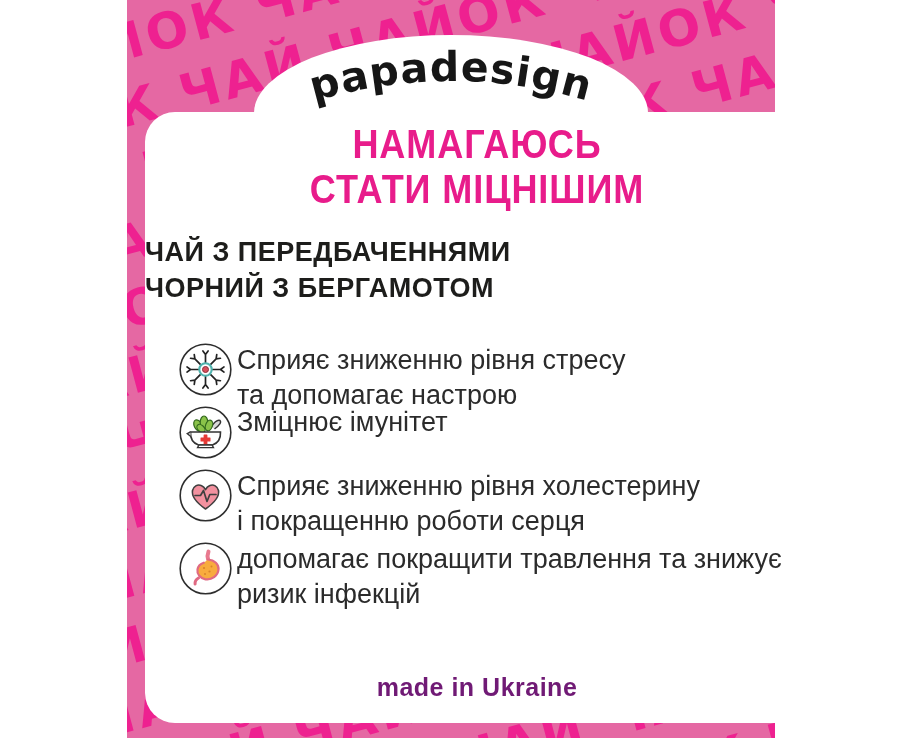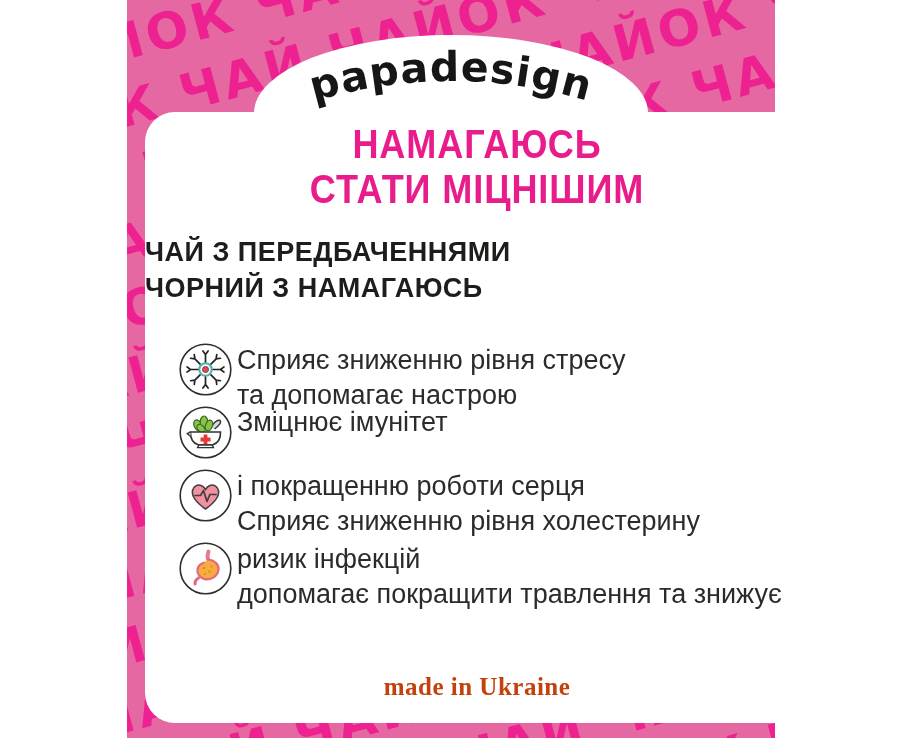--- a/index.html
+++ b/index.html
@@ -25,22 +25,22 @@
 
   .title{position:absolute;top:10px;left:0;right:0;text-align:center;color:#e81c8b;
          font-weight:bold;font-size:41px;line-height:45px;letter-spacing:1px;
          transform:scaleX(.88);transform-origin:center;}
   .subtitle{position:absolute;top:122px;left:0;right:8px;color:#1d1d1b;
             font-weight:bold;font-size:27px;line-height:36px;letter-spacing:.5px;}
 
   .bicon{position:absolute;left:33px;width:55px;height:55px;}
   .btext{position:absolute;left:92px;color:#2b2b2b;font-size:27px;line-height:35px;}
 
-  .footer{position:absolute;top:561px;left:0;right:0;text-align:center;color:#c2410c;
-          font-weight:bold;font-size:25px;letter-spacing:.5px;font-family:Liberation Serif, serif;}
+  .footer{position:absolute;top:561px;left:0;right:0;text-align:center;color:#701a75;
+          font-weight:bold;font-size:25px;letter-spacing:.5px;}
 </style>
 </head>
 <body>
 
 <div class="page">
 
   <div class="band">
     <div class="rotor" id="pattern-rotor">
         <div class="pattern-row" style="margin-left: -40px;">ЧАЙ ЧАЙОК ЧАЙ ЧАЙОК ЧАЙ ЧАЙОК ЧАЙ ЧАЙОК ЧАЙ ЧАЙОК ЧАЙ ЧАЙОК ЧАЙ ЧАЙОК ЧАЙ ЧАЙОК ЧАЙ ЧАЙОК ЧАЙ ЧАЙОК </div>
         <div class="pattern-row" style="margin-left: -135px;">ЧАЙ ЧАЙОК ЧАЙ ЧАЙОК ЧАЙ ЧАЙОК ЧАЙ ЧАЙОК ЧАЙ ЧАЙОК ЧАЙ ЧАЙОК ЧАЙ ЧАЙОК ЧАЙ ЧАЙОК ЧАЙ ЧАЙОК ЧАЙ ЧАЙОК </div>
@@ -76,21 +76,21 @@
 
   <div class="card">
 
     <div class="title">
       <div>НАМАГАЮСЬ</div>
       <div>СТАТИ МІЦНІШИМ</div>
     </div>
 
     <div class="subtitle">
       <div>ЧАЙ З ПЕРЕДБАЧЕННЯМИ</div>
-      <div>ЧОРНИЙ З НАМАГАЮСЬ</div>
+      <div>ЧОРНИЙ З БЕРГАМОТОМ</div>
     </div>
 
     <svg class="bicon" style="top:230px" viewBox="0 0 55 55">
       <circle cx="27.5" cy="27.5" r="25.3" fill="#fff" stroke="#2e2e2e" stroke-width="1.6"></circle>
       <defs>
         <g id="branch" stroke="#222" stroke-width="1.7" stroke-linecap="round" fill="none">
           <path d="M34.5 27.5 H42.5 M42.5 27.5 L46 24.9 M42.5 27.5 L46 30.1"></path>
         </g>
       </defs>
       <use href="#branch"></use>
@@ -129,36 +129,36 @@
     <div class="btext" style="top:293px">
       <div>Зміцнює імунітет</div>
     </div>
 
     <svg class="bicon" style="top:356px" viewBox="0 0 55 55">
       <circle cx="27.5" cy="27.5" r="25.3" fill="#fff" stroke="#2e2e2e" stroke-width="1.6"></circle>
       <path d="M27.5 41 C17.5 34 13.5 28 14.5 22.5 C15.4 18.3 19.5 16 23.2 17.6 C25.2 18.4 26.7 20 27.5 21.6 C28.3 20 29.8 18.4 31.8 17.6 C35.5 16 39.6 18.3 40.5 22.5 C41.5 28 37.5 34 27.5 41 Z" fill="#f2919f" stroke="#3f3f3f" stroke-width="1.6" stroke-linejoin="round"></path>
       <polyline points="17,27.5 22.5,27.5 25.5,22.5 29,33.5 31.8,26.5 38,26.5" fill="none" stroke="#3f3f3f" stroke-width="1.7" stroke-linejoin="round" stroke-linecap="round"></polyline>
     </svg>
     <div class="btext" style="top:357px">
+      <div>Сприяє зниженню рівня холестерину</div>
       <div>і покращенню роботи серця</div>
-      <div>Сприяє зниженню рівня холестерину</div>
     </div>
 
     <svg class="bicon" style="top:429px" viewBox="0 0 55 55">
       <circle cx="27.5" cy="27.5" r="25.3" fill="#fff" stroke="#2e2e2e" stroke-width="1.6"></circle>
       <path d="M30.5 10.5 q-1.6 4.2 -.4 8" fill="none" stroke="#e8798f" stroke-width="4" stroke-linecap="round"></path>
       <path d="M30 18.5 c6.5 .5 11 5 10.5 10.2 c-.6 6.2 -6.8 10.6 -13 9.6 c-5.2 -.9 -8.8 -5.2 -8 -9.8 c.5 -3.2 3 -5.8 6.3 -6.8" fill="#f8ab3e" stroke="#e06a83" stroke-width="2.2" stroke-linecap="round"></path>
       <path d="M20.5 37 c-2.6 1.4 -3.7 3.4 -3.4 6" fill="none" stroke="#e06a83" stroke-width="3" stroke-linecap="round"></path>
       <g fill="#d9822b">
         <circle cx="26" cy="27" r="1.1"></circle>
           <circle cx="31.5" cy="30.5" r="1.1"></circle>
         <circle cx="27" cy="33" r="1"></circle>
           <circle cx="33.5" cy="25.5" r="1"></circle>
       </g>
     </svg>
     <div class="btext" style="top:430px">
+      <div>допомагає покращити травлення та знижує</div>
       <div>ризик інфекцій</div>
-      <div>допомагає покращити травлення та знижує</div>
     </div>
 
     <div class="footer">made in Ukraine</div>
   </div>
 </div>
 
 </body></html>

